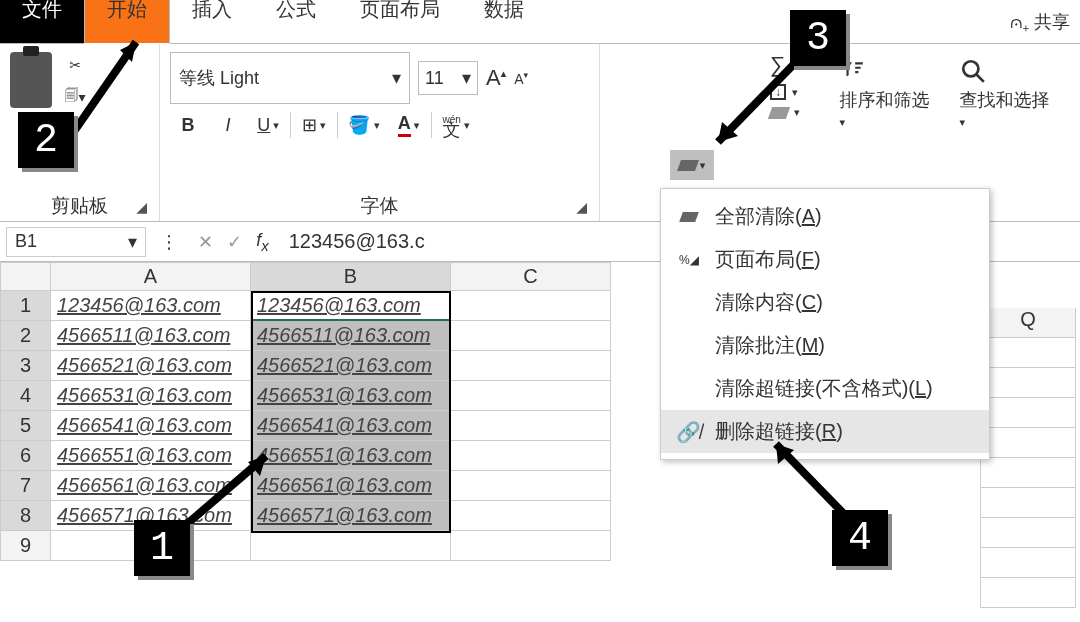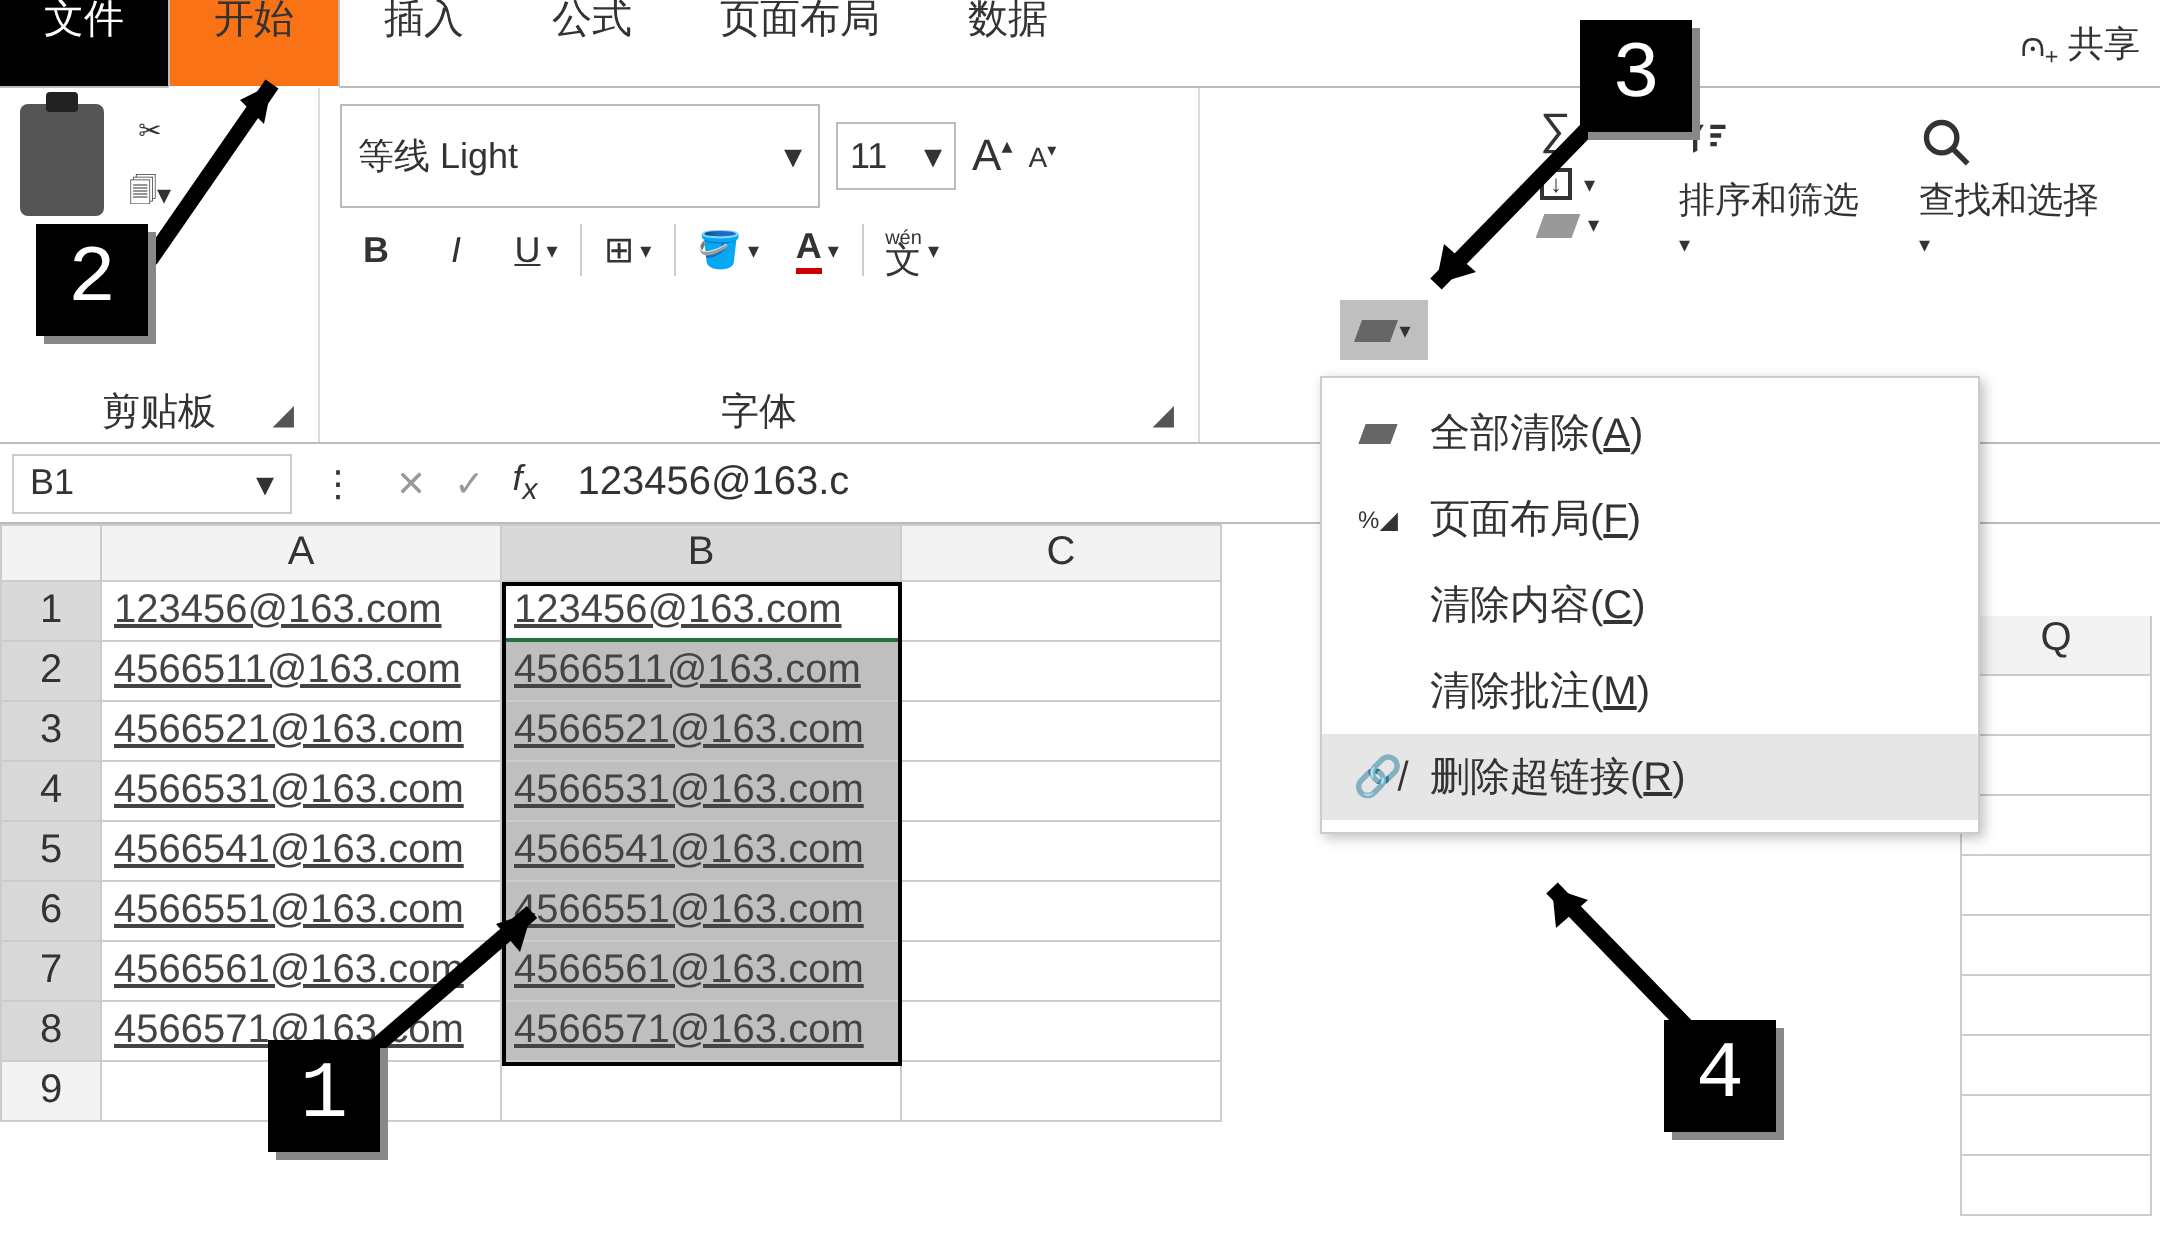--- a/index.html
+++ b/index.html
@@ -48,21 +48,21 @@
     .formula { flex:1; padding:0 10px; font-size:20px; color:#333; }
 
     
     .grid-wrap { position:relative; }
     table.grid { border-collapse:collapse; }
     .grid th, .grid td { border:1px solid #ccc; font-weight:normal; }
     .corner { width:50px; height:28px; background:#f3f3f3; }
     th.colh { width:200px; height:28px; background:#f3f3f3; font-size:20px; }
     th.colh.sel, td.rowh.sel { background:#d9d9d9; }
     td.rowh { width:50px; text-align:center; background:#f3f3f3; font-size:20px; }
-    td.cell { height:30px; padding:0 6px; font-size:20px; text-align:left; }
+    td.cell { height:30px; padding:0 6px; font-size:20px; text-align:left;font-style:italic; }
     .hl { color:#444; text-decoration:underline; }
     td.sel { background:#bfbfbf; }
     td.activecell { background:#fff; outline:2px solid #217346; outline-offset:-2px; }
     .sel-outline { position:absolute; border:2px solid #000; pointer-events:none; }
 
     
     .clear-btn { position:absolute; width:44px; height:30px; background:#bfbfbf; display:flex; align-items:center; justify-content:center; }
     .menu { position:absolute; background:#fff; border:1px solid #ccc; box-shadow:2px 2px 6px rgba(0,0,0,0.25); width:330px; padding:6px 0; }
     .menu-item { display:flex; align-items:center; gap:14px; padding:8px 16px; font-size:20px; }
     .menu-item .iconslot { width:24px; display:flex; justify-content:center; }
@@ -323,20 +323,24 @@
       </span>
     <span><span>页面布局(</span><span class="ul">F</span><span>)</span></span>
   </div>
   <div class="menu-item">
     <span class="iconslot"></span>
     <span><span>清除内容(</span><span class="ul">C</span><span>)</span></span>
   </div>
   <div class="menu-item">
     <span class="iconslot"></span>
     <span><span>清除批注(</span><span class="ul">M</span><span>)</span></span>
+  </div>
+  <div class="menu-item">
+    <span class="iconslot"></span>
+    <span><span>清除超链接(不含格式)(</span><span class="ul">L</span><span>)</span></span>
   </div>
   <div class="menu-item hl-item">
     <span class="iconslot">
         <span>🔗̸</span>
       </span>
     <span><span>删除超链接(</span><span class="ul">R</span><span>)</span></span>
   </div>
 </div>
 
 <div class="step" style="left:18px;top:112px">2</div>

